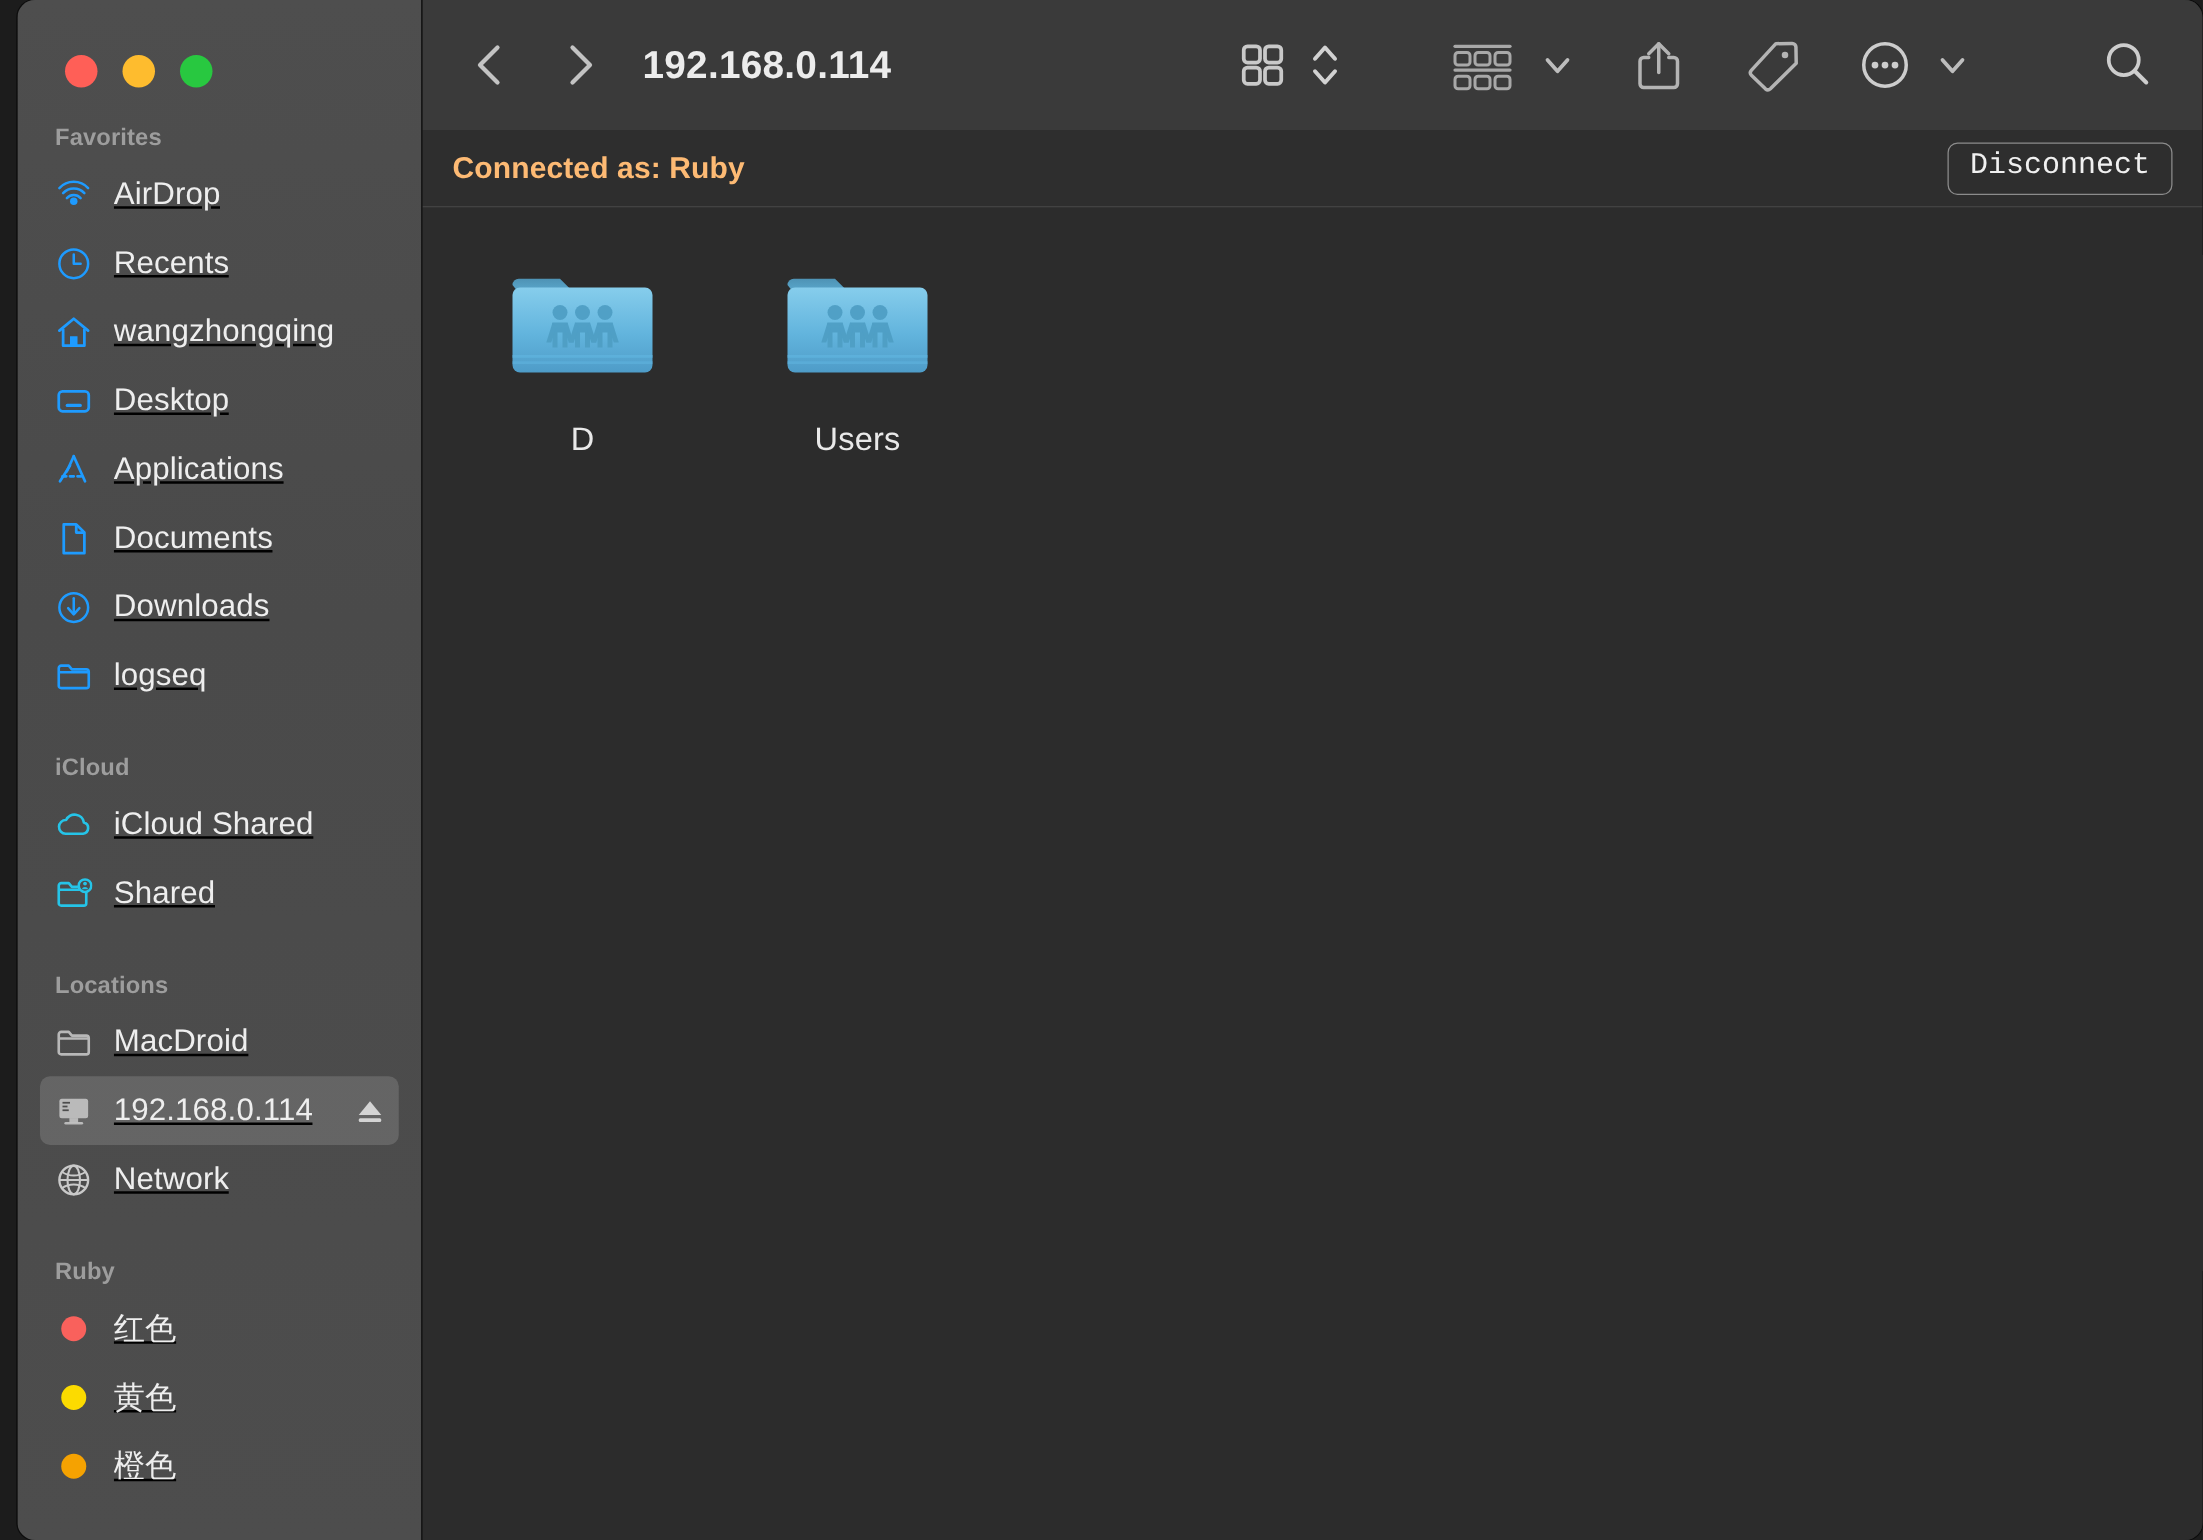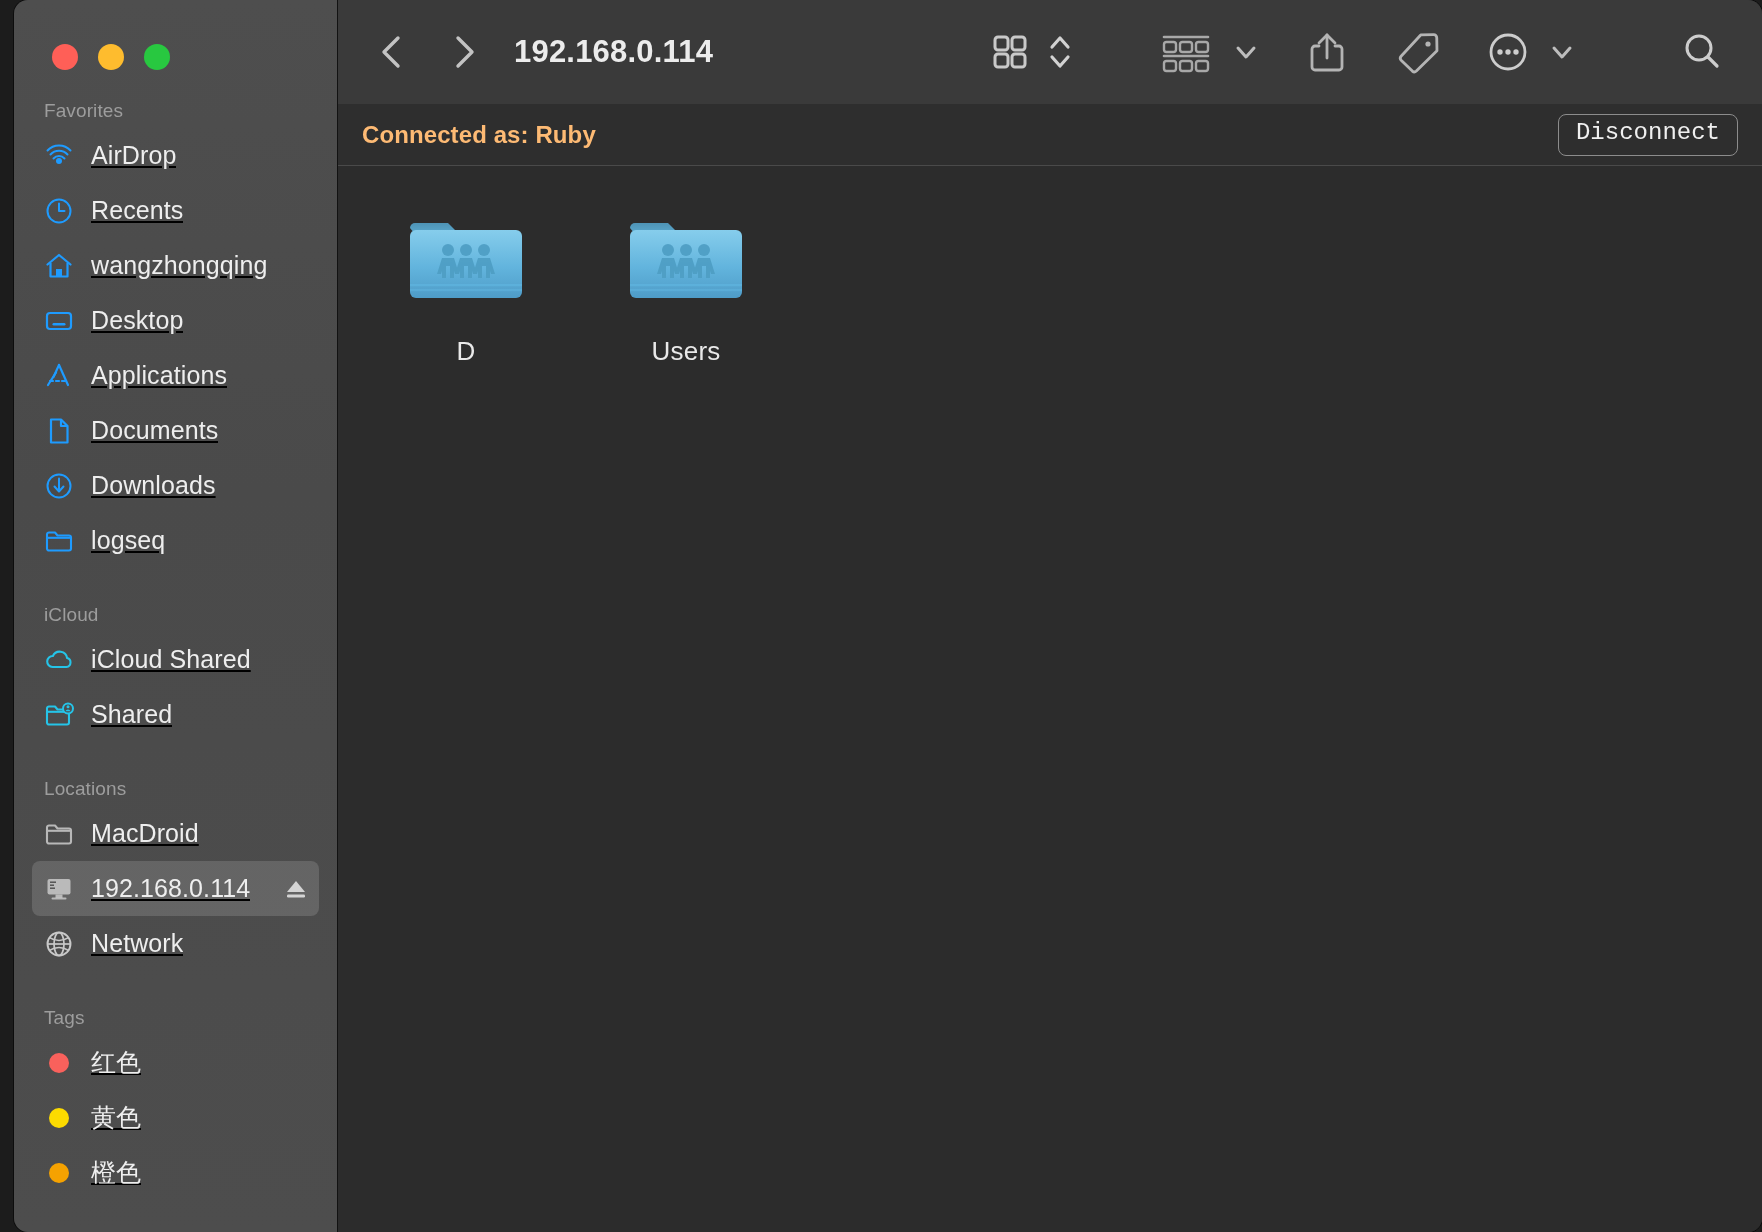--- a/index.html
+++ b/index.html
@@ -36,21 +36,21 @@
   }
   .dot { width: 26px; height: 26px; border-radius: 50%; }
   .dot.red    { background: #ff5f57; }
   .dot.yellow { background: #febc2e; }
   .dot.green  { background: #28c840; }
 
   .sb-scroll { padding: 0 18px; }
   .sb-header {
     font-size: 19px;
     color: #9d9d9d;
-    font-weight: 400;
+    font-weight: 700;
     padding: 16px 0 6px 12px;
     letter-spacing: 0.1px;
   }
   .sb-header.spaced { padding-top: 36px; }
   .sb-item {
     display: flex;
     align-items: center;
     height: 55px;
     padding: 0 10px 0 12px;
     border-radius: 8px;
@@ -318,21 +318,21 @@
             <svg width="30" height="30" viewBox="0 0 30 30">
               <circle cx="15" cy="15" r="11.5" fill="none" stroke="#c9c9c9" stroke-width="1.9"></circle>
         <ellipse cx="15" cy="15" rx="5" ry="11.5" fill="none" stroke="#c9c9c9" stroke-width="1.7"></ellipse>
         <line x1="3.5" y1="15" x2="26.5" y2="15" stroke="#c9c9c9" stroke-width="1.7"></line>
         <path d="M5.6 8.6 a17 17 0 0 0 18.8 0" fill="none" stroke="#c9c9c9" stroke-width="1.6"></path>
         <path d="M5.6 21.4 a17 17 0 0 1 18.8 0" fill="none" stroke="#c9c9c9" stroke-width="1.6"></path>
             </svg>
           </span>
           <span class="sb-label">Network</span>
         </div>
-        <div class="sb-header spaced">Tags</div>
+        <div class="sb-header spaced">Ruby</div>
         <div class="sb-item">
           <span class="sb-ico">
             <div class="tag-dot" style="background:#f9615c"></div>
           </span>
           <span class="sb-label">红色</span>
         </div>
         <div class="sb-item">
           <span class="sb-ico">
             <div class="tag-dot" style="background:#fcdb00"></div>
           </span>

